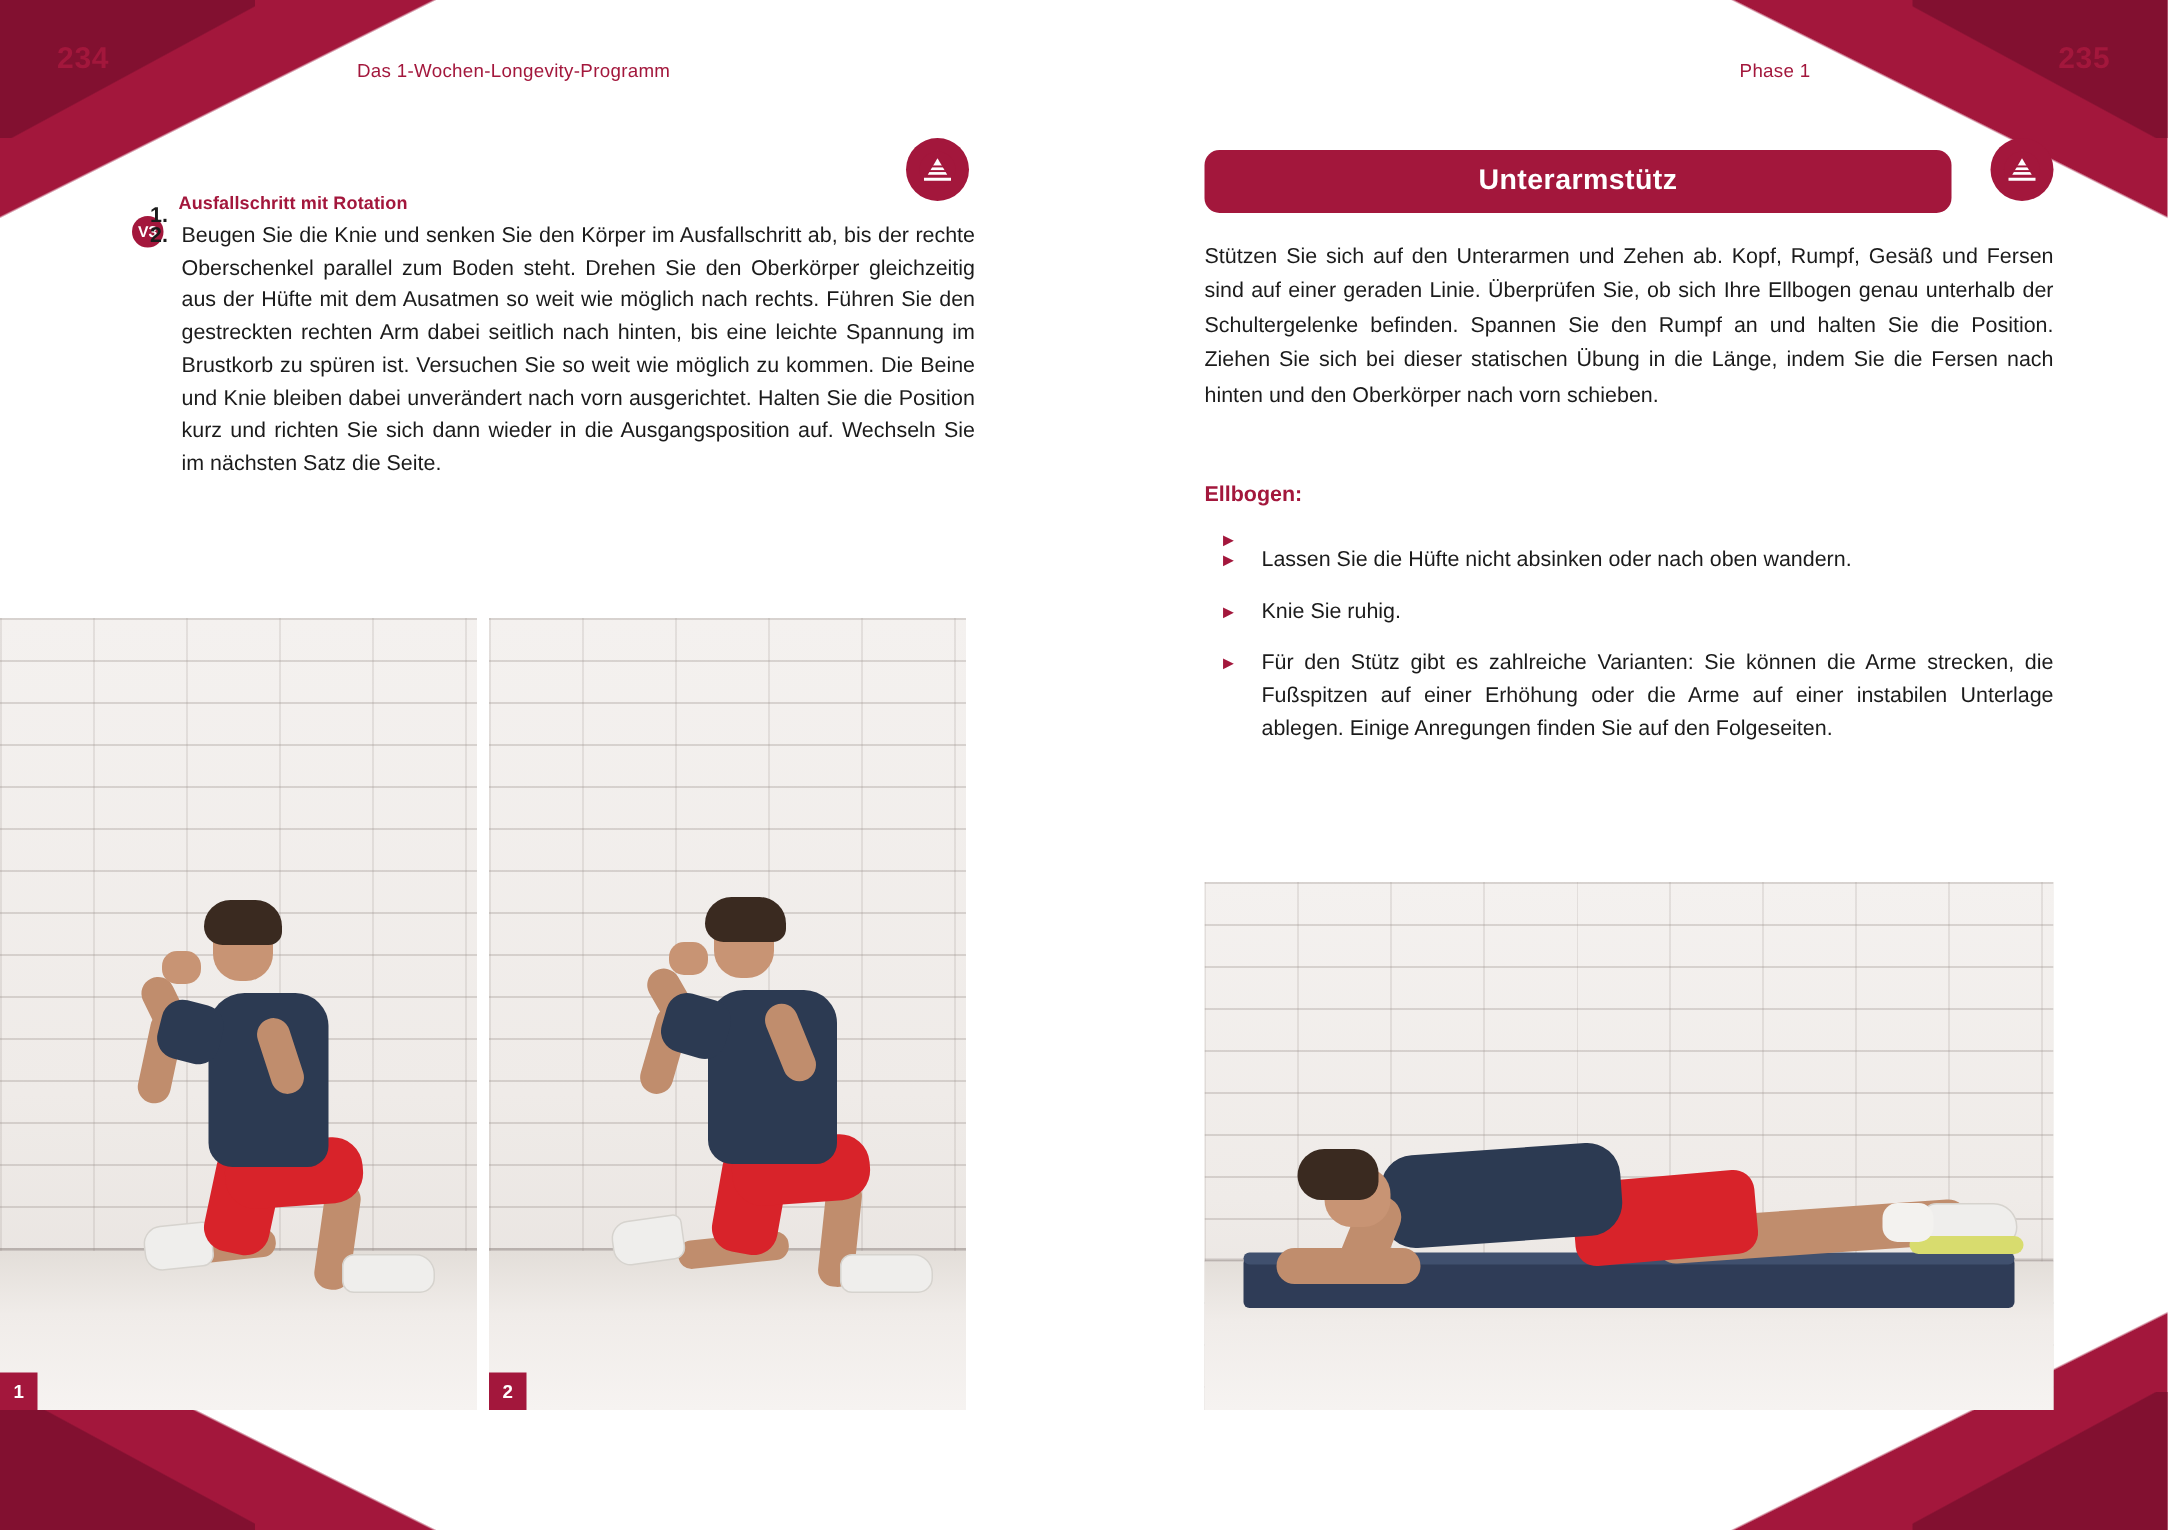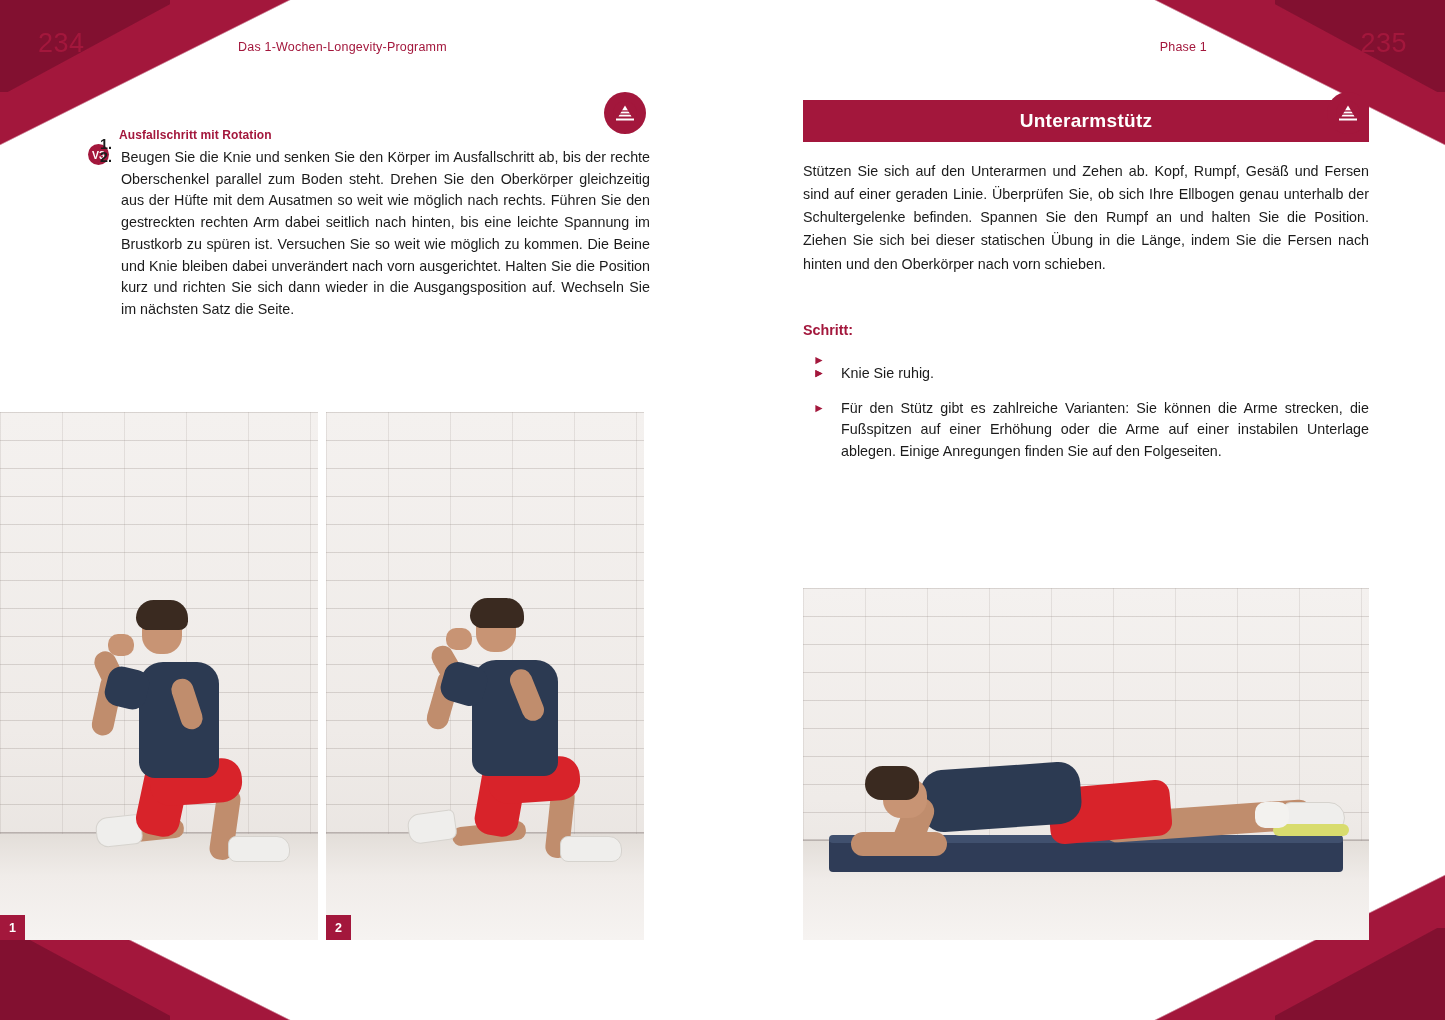--- a/index.html
+++ b/index.html
@@ -44,21 +44,21 @@
     background: linear-gradient(to top left, #a3173c 0%, #a3173c 48%, rgba(163,23,60,0) 48.6%);
   }
   .br-wedge2 {
     position:absolute; right:0; bottom:0; width:170px; height:92px;
     background: linear-gradient(to top left, #821030 0%, #821030 52%, rgba(130,16,48,0) 52.6%);
   }
 
   
   .folio {
     position:absolute; top:28px;
-    font-size: 27px; font-weight: 400; color:#a3173c; letter-spacing:0.5px;
+    font-size: 20px; font-weight: 700; color:#a3173c; letter-spacing:0.5px;
   }
   .folio-left { left:38px; }
   .folio-right { right:38px; }
   .runhead {
     position:absolute; top:40px; font-size:12.5px; color:#a3173c; letter-spacing:0.2px;
   }
   .runhead-left { left:238px; }
   .runhead-right { right:238px; }
 
   
@@ -138,24 +138,24 @@
   
   .fig { position:absolute; }
   .skin { background:#c89474; }
   .shirt { background:#2c3a52; }
   .shorts { background:#d8232a; }
   .shoe { background:#efeeec; border:1px solid #d6d3ce; }
   .hair { background:#3a2a20; }
 
   
   .banner {
-    position:absolute; left:803px; top:100px; width:566px; height:42px;
+    position:absolute; left:803px; top:100px; width:498px; height:42px;
     background:#a3173c; color:#ffffff;
     display:flex; align-items:center; justify-content:center;
-    font-size:19px; font-weight:700; letter-spacing:0.3px;
+    font-size:19px; font-weight:700; letter-spacing:0.3px;border-radius:10px;
   }
   .body-para {
     position:absolute; left:803px; top:160px; width:566px;
     font-size:14.3px; line-height:1.62; color:#1b1b1b; text-align:justify;
   }
   .hinweise {
     position:absolute; left:803px; top:322px;
     font-size:14.3px; font-weight:700; color:#a3173c;
   }
   ul.bullets {
@@ -291,28 +291,29 @@
         <circle cx="13" cy="12" r="12" fill="#a3173c"></circle>
         <rect x="4" y="17.5" width="18" height="2" fill="#ffffff"></rect>
         <polygon points="13,4.5 19.5,15.5 6.5,15.5" fill="#ffffff"></polygon>
         <rect x="6.5" y="12.4" width="13" height="1.3" fill="#a3173c"></rect>
         <rect x="8.6" y="9.3" width="8.8" height="1.3" fill="#a3173c"></rect>
       </svg>
     </div>
 
     <div class="body-para">Stützen Sie sich auf den Unterarmen und Zehen ab. Kopf, Rumpf, Gesäß und Fersen sind auf einer geraden Linie. Überprüfen Sie, ob sich Ihre Ellbogen genau unterhalb der Schultergelenke befinden. Spannen Sie den Rumpf an und halten Sie die Position. Ziehen Sie sich bei dieser statischen Übung in die Länge, indem Sie die Fersen nach hinten und den Oberkörper nach vorn schieben.</div>
 
-    <div class="hinweise">Schritt:</div>
+    <div class="hinweise">Ellbogen:</div>
 
     <ul class="bullets">
       <li>
         <span class="arw">►</span>
       </li>
       <li>
         <span class="arw">►</span>
+        <span>Lassen Sie die Hüfte nicht absinken oder nach oben wandern.</span>
       </li>
       <li>
         <span class="arw">►</span>
         <span>Knie Sie ruhig.</span>
       </li>
       <li>
         <span class="arw">►</span>
         <span>Für den Stütz gibt es zahlreiche Varianten: Sie können die Arme strecken, die Fußspitzen auf einer Erhöhung oder die Arme auf einer instabilen Unterlage ablegen. Einige Anregungen finden Sie auf den Folgeseiten.</span>
       </li>
     </ul>

